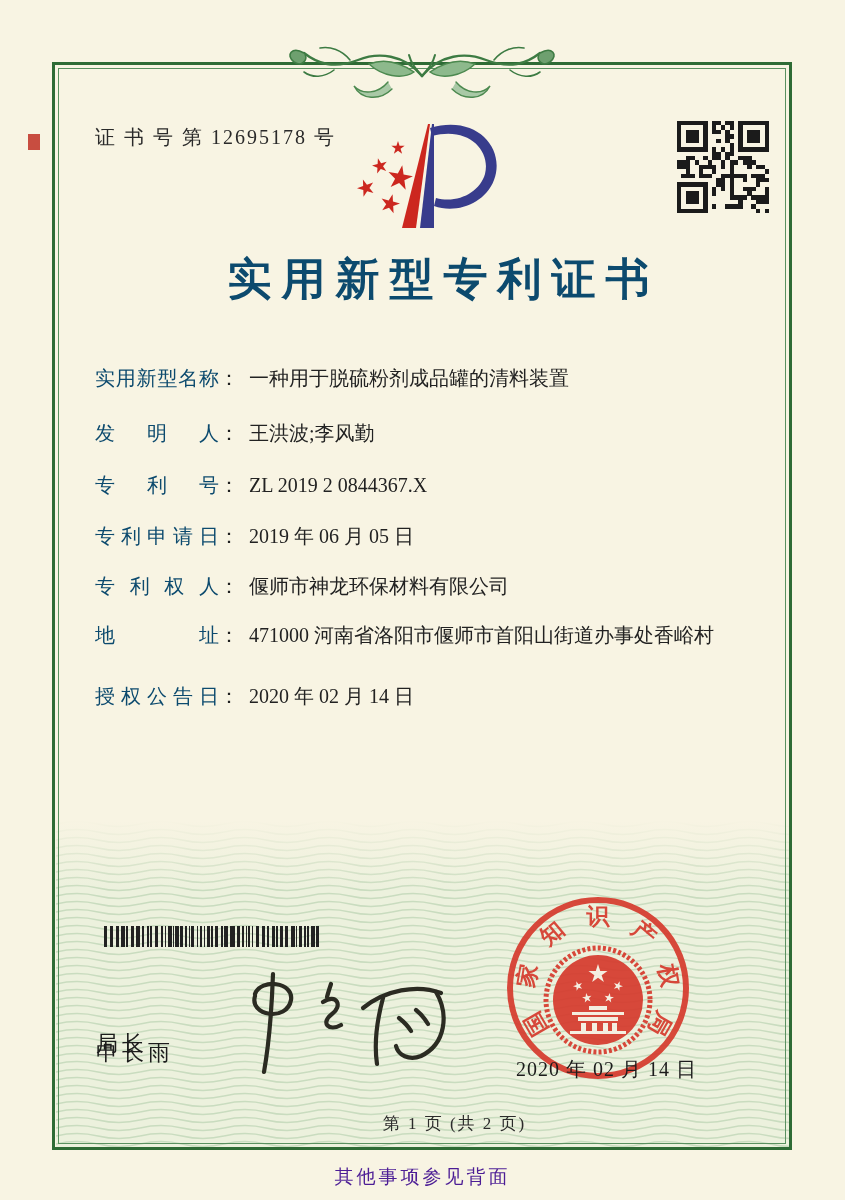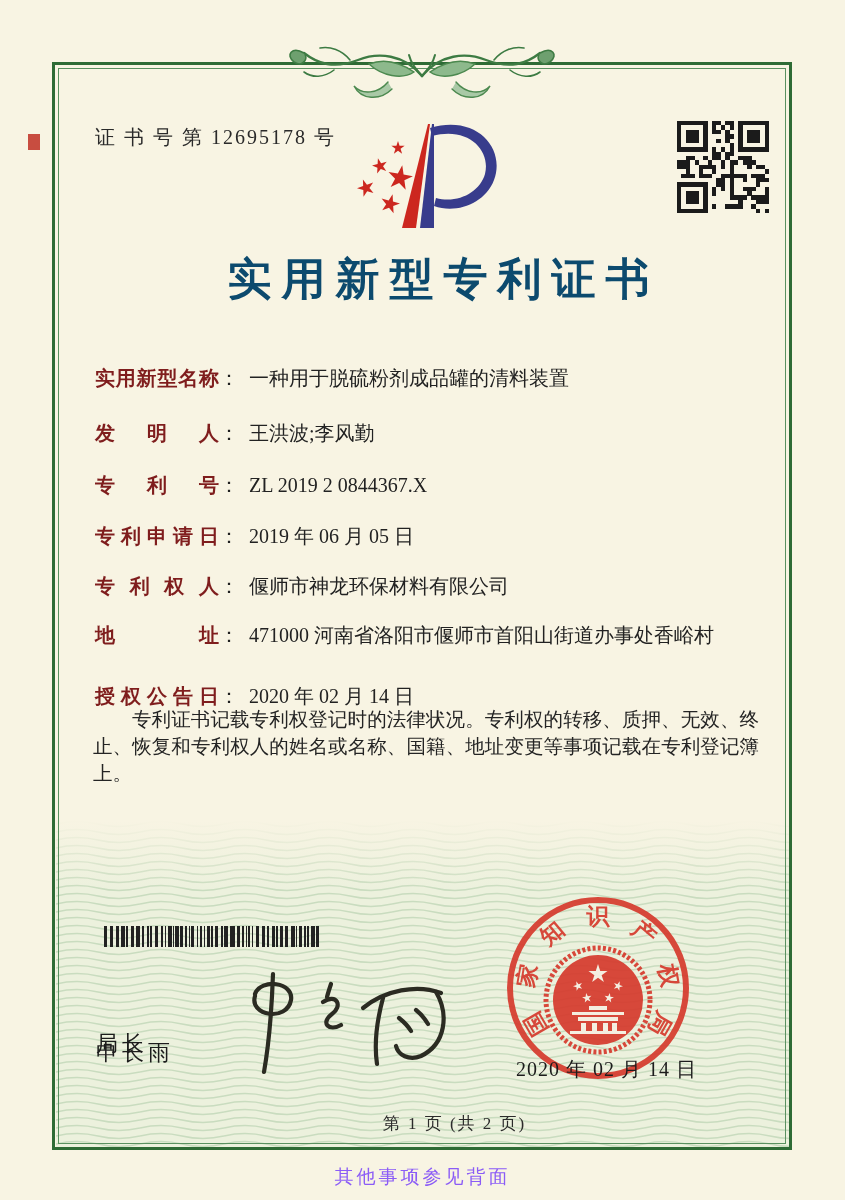--- a/index.html
+++ b/index.html
@@ -27,37 +27,37 @@
   .title{
     left:0;top:250px;width:845px;text-align:center;
     font-size:44px;font-weight:bold;letter-spacing:10px;text-indent:10px;
     color:#0c4a6e;
     margin-left:16px;
   }
   .fields{left:95px;top:362px;width:660px;}
   .frow{position:absolute;left:0;white-space:nowrap;font-size:20px;}
   .flabel{
     display:inline-block;width:124px;text-align:justify;text-align-last:justify;
-    vertical-align:top;color:#7f1d1d;font-weight:bold;
+    vertical-align:top;color:#0c4a6e;
   }
   .fcolon{display:inline-block;margin-right:10px;}
   .fvalue{color:#222;text-align:right;}
   .grant-right{position:absolute;left:335px;top:0;white-space:nowrap;}
   .grant-right .flabel{width:112px;}
   .paras{left:93px;top:706px;width:666px;font-size:19.5px;line-height:27px;text-align:justify;color:#242424;}
   .paras p{margin:0;text-indent:2em;}
   .wavyblk{left:56px;top:820px;width:733px;height:327px;}
   .barcode{left:104px;top:926px;width:216px;height:21px;}
   .seal{left:498px;top:888px;width:200px;height:200px;opacity:.92;}
   .sealdate{left:516px;top:1056px;font-size:20px;letter-spacing:1px;color:#1c1c1c;white-space:nowrap;}
   .director-title{left:96px;top:1029px;font-size:22px;letter-spacing:4px;color:#1c1c1c;}
   .director-name{left:96px;top:1038px;font-size:22px;letter-spacing:4px;color:#1c1c1c;}
   .signature{left:225px;top:962px;width:235px;height:122px;}
   .pageinfo{left:0;top:1112px;width:845px;text-align:center;font-size:17px;letter-spacing:2px;color:#2b2b2b;padding-left:32px;}
-  .backnote{left:0;top:1164px;width:845px;text-align:center;font-size:19px;letter-spacing:3px;color:#8b5cf6;}
+  .backnote{left:0;top:1164px;width:845px;text-align:center;font-size:19px;letter-spacing:3px;color:#4c1d95;}
   .ornament{left:280px;top:36px;width:284px;height:72px;}
   .logo{left:338px;top:118px;width:166px;height:118px;}
   .qr{left:677px;top:121px;width:92px;height:92px;}
 </style>
 </head>
 <body>
 
 <svg class="abs wavyblk" viewBox="0 0 733 327" preserveAspectRatio="none">
   <defs>
     <pattern id="wavy" width="84" height="8" patternUnits="userSpaceOnUse">
@@ -336,21 +336,20 @@
     <div class="frow" style="top: 3px;"><span class="flabel">实用新型名称</span><span class="fcolon">：</span><span class="fvalue">一种用于脱硫粉剂成品罐的清料装置</span></div>
     <div class="frow" style="top: 58px;"><span class="flabel">发明人</span><span class="fcolon">：</span><span class="fvalue">王洪波;李风勤</span></div>
     <div class="frow" style="top: 110px;"><span class="flabel">专利号</span><span class="fcolon">：</span><span class="fvalue">ZL 2019 2 0844367.X</span></div>
     <div class="frow" style="top: 161px;"><span class="flabel">专利申请日</span><span class="fcolon">：</span><span class="fvalue">2019 年 06 月 05 日</span></div>
     <div class="frow" style="top: 211px;"><span class="flabel">专利权人</span><span class="fcolon">：</span><span class="fvalue">偃师市神龙环保材料有限公司</span></div>
     <div class="frow" style="top: 260px;"><span class="flabel">地址</span><span class="fcolon">：</span><span class="fvalue">471000 河南省洛阳市偃师市首阳山街道办事处香峪村</span></div>
     <div class="frow" style="top: 313px; margin-top: 8px;"><span class="flabel">授权公告日</span><span class="fcolon">：</span><span class="fvalue">2020 年 02 月 14 日</span></div>
   </div>
 
 <div class="abs paras">
-  <p>专利证书记载专利权登记时的法律状况。专利权的转移、质押、无效、终止、恢复和专利权人的姓名或名称、国籍、地址变更等事项记载在专利登记簿上。</p>
 </div>
 
 <svg id="bcsvg" class="abs barcode" viewBox="0 0 216 21" preserveAspectRatio="none" shape-rendering="crispEdges">
     <rect x="0.00" y="0" width="3.36" height="21" fill="#222"></rect>
     <rect x="6.12" y="0" width="3.33" height="21" fill="#222"></rect>
     <rect x="12.19" y="0" width="3.13" height="21" fill="#222"></rect>
     <rect x="17.30" y="0" width="3.33" height="21" fill="#222"></rect>
     <rect x="22.26" y="0" width="1.87" height="21" fill="#222"></rect>
     <rect x="26.78" y="0" width="3.10" height="21" fill="#222"></rect>
     <rect x="32.14" y="0" width="3.36" height="21" fill="#222"></rect>

